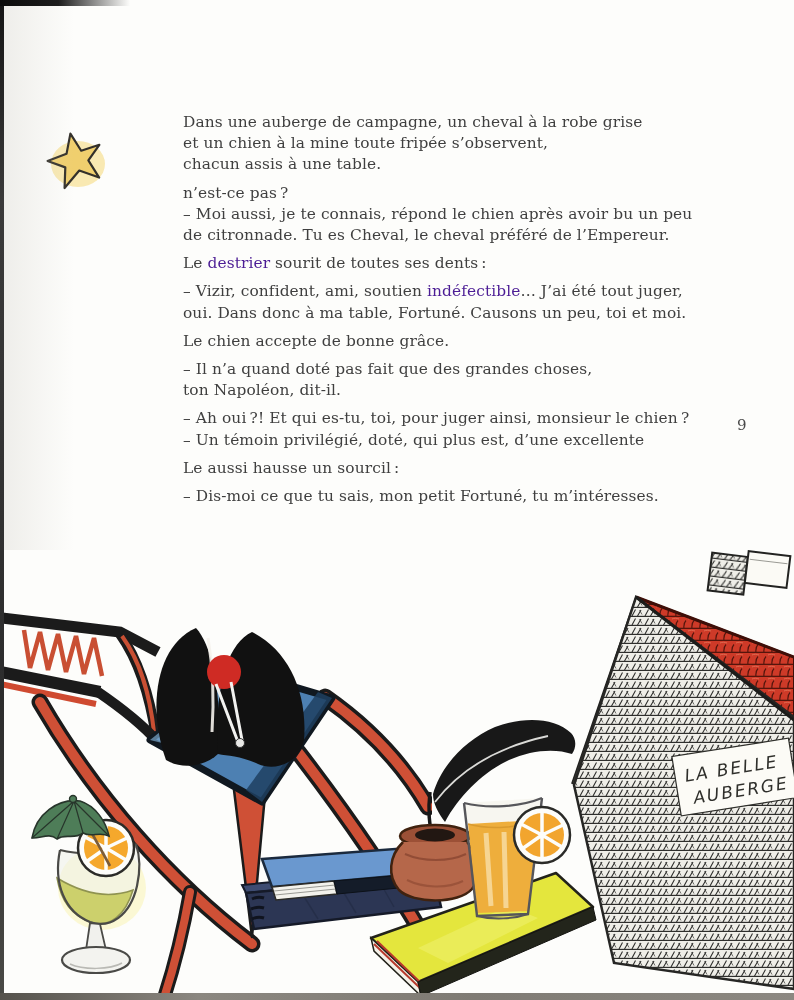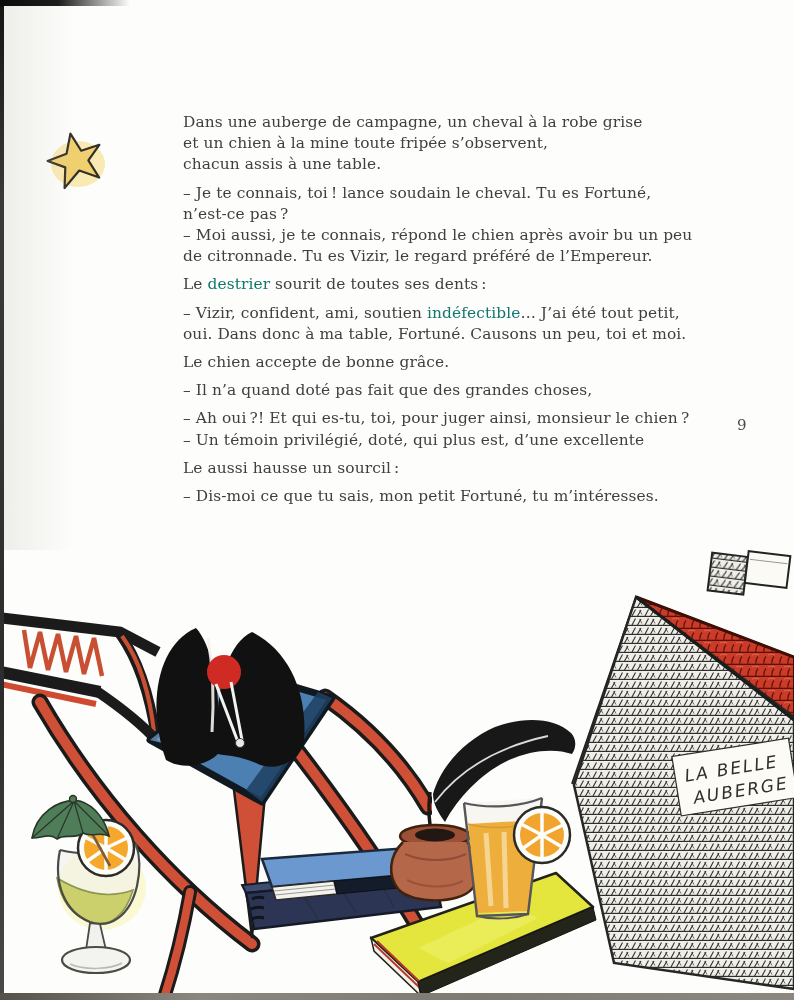--- a/index.html
+++ b/index.html
@@ -12,21 +12,21 @@
   .paper-shade{position:absolute;left:4px;top:0;width:70px;height:55%;
     background:linear-gradient(90deg,rgba(205,203,196,.30),rgba(205,203,196,0));}
   .edge-top{position:absolute;left:0;top:0;width:130px;height:6px;
     background:linear-gradient(90deg,#0b0b0b 0%,#1d1d1d 45%,rgba(30,30,30,0) 100%);}
   .edge-bottom{position:absolute;left:0;bottom:0;width:100%;height:7px;
     background:linear-gradient(90deg,#55524c,#8b8780 25%,#7f7b74 60%,#8c8881);}
   .story{position:absolute;left:183px;top:112px;width:560px;
     color:#3f3f3f;font-size:15.4px;line-height:21.2px;letter-spacing:.1px;}
   .story p{margin:0 0 7px 0;}
   .line{display:block;white-space:nowrap;}
-  .red{color:#0f766e;}
+  .red{color:#4c1d95;}
   .page-number{position:absolute;left:737px;top:416px;font-size:15px;color:#4a4a4a;}
   .ill{position:absolute;}
 </style>
 </head>
 <body>
 
 <div class="page">
 
   <svg class="ill" style="left:552px;top:545px" width="242" height="450" viewBox="0 0 242 450">
     <defs>
@@ -178,37 +178,37 @@
     <path d="M38 9 L45 28 L64 26 L50 39 L57 58 L39 47 L21 61 L26 41 L10 31 L30 28 Z" fill="#f0cf6e" stroke="#33302a" stroke-width="2.2" stroke-linejoin="round" transform="rotate(-12 38 36)"></path>
   </svg>
 
   <div class="story">
     <p>
       <span class="line">Dans une auberge de campagne, un cheval à la robe grise</span>
       <span class="line">et un chien à la mine toute fripée s’observent,</span>
       <span class="line">chacun assis à une table.</span>
     </p>
     <p>
-      <span class="line">– Je te connais, toi ! lance soudain le cheval. Tu es Fortuné,</span>
       <span class="line">n’est-ce pas ?</span>
       <span class="line">– Moi aussi, je te connais, répond le chien après avoir bu un peu</span>
-      <span class="line">de citronnade. Tu es Vizir, le regard préféré de l’Empereur.</span>
+      <span class="line">de citronnade. Tu es Cheval, le cheval préféré de l’Empereur.</span>
     </p>
     <p>
       <span class="line"><span>Le </span><span class="red">destrier</span><span> sourit de toutes ses dents :</span></span>
     </p>
     <p>
-      <span class="line"><span>– Vizir, confident, ami, soutien </span><span class="red">indéfectible</span><span>… J’ai été tout petit,</span></span>
+      <span class="line"><span>– Vizir, confident, ami, soutien </span><span class="red">indéfectible</span><span>… J’ai été tout juger,</span></span>
       <span class="line">oui. Dans donc à ma table, Fortuné. Causons un peu, toi et moi.</span>
     </p>
     <p>
       <span class="line">Le chien accepte de bonne grâce.</span>
     </p>
     <p>
       <span class="line">– Il n’a quand doté pas fait que des grandes choses,</span>
+      <span class="line">ton Napoléon, dit-il.</span>
     </p>
     <p>
       <span class="line">– Ah oui ?! Et qui es-tu, toi, pour juger ainsi, monsieur le chien ?</span>
       <span class="line">– Un témoin privilégié, doté, qui plus est, d’une excellente</span>
     </p>
     <p>
       <span class="line">Le aussi hausse un sourcil :</span>
     </p>
     <p>
       <span class="line">– Dis-moi ce que tu sais, mon petit Fortuné, tu m’intéresses.</span>

